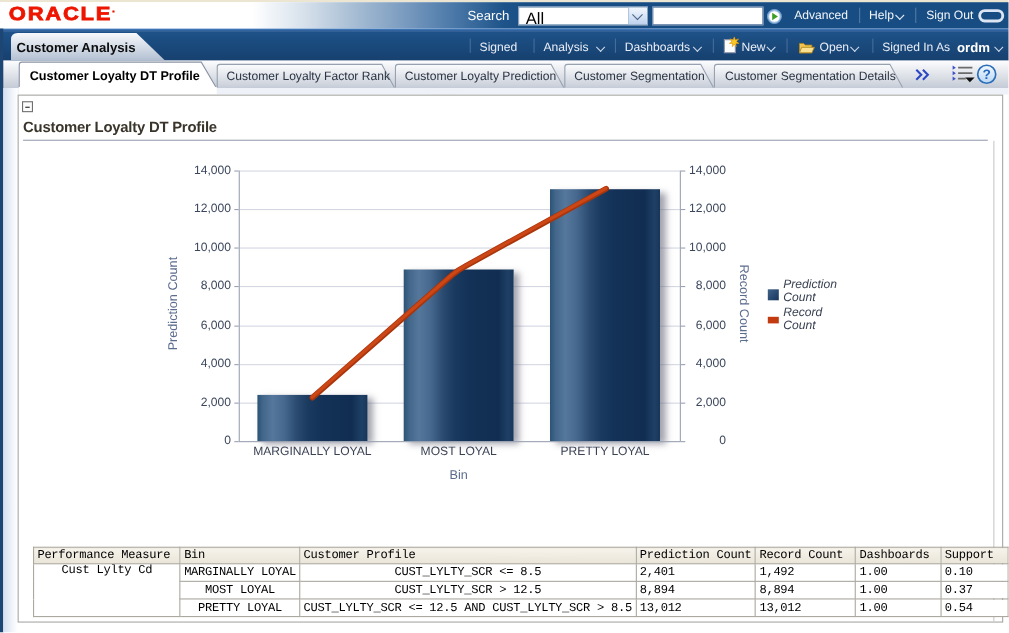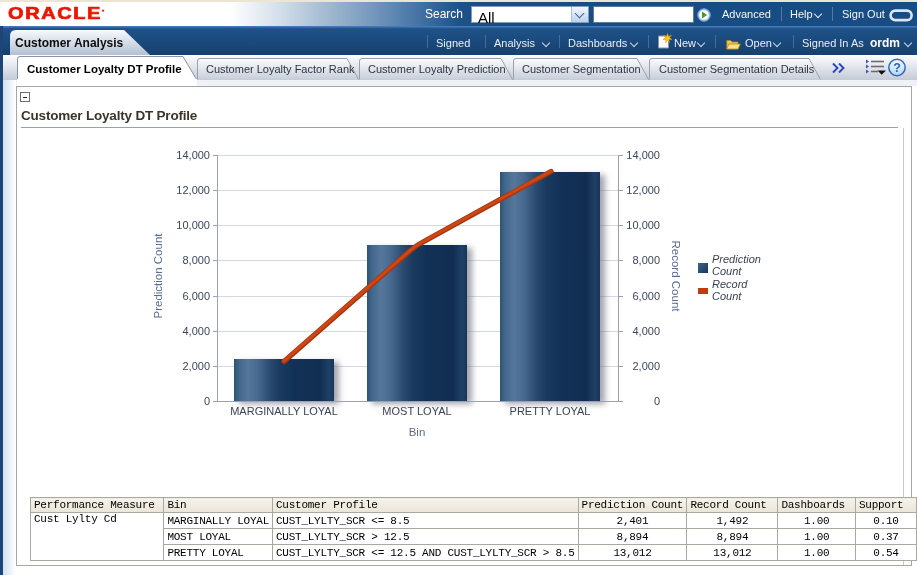--- a/index.html
+++ b/index.html
@@ -67,22 +67,22 @@
   box-shadow:5px 3px 6px rgba(100,102,118,0.6); }
 #axisL { left:217px; top:155px; width:1px; height:246px; background:#9aa2b2; }
 #axisR { left:618px; top:155px; width:1px; height:246px; background:#9aa2b2; }
 #axisB { left:217px; top:401px; width:402px; height:1px; background:#9aa2b2; }
 .legtxt { font-size:11px; color:#3a4254; line-height:11.5px;font-style:italic; }
 
 
 #dtable { left:30px; top:497px; border-collapse:collapse; table-layout:fixed; font-size:11px; letter-spacing:-0.25px; color:#000;font-family:Liberation Mono, monospace; }
 #dtable th { background:linear-gradient(#f6f3eb,#eae5d8); font-weight:normal; text-align:left; height:15px; }
 #dtable th, #dtable td { border:1px solid #aba89f; padding:0 3px; white-space:nowrap; overflow:hidden; }
-#dtable td { height:16px; background:#fff; }
-#dtable .num { text-align:center; }
+#dtable td { height:16px; background:#fff;text-align:center; }
+#dtable .num { text-align:left; }
 </style>
 </head>
 <body>
 <div id="page">
   <div class="abs" id="beige"></div>
   <div class="abs" id="band"></div>
   <div class="abs" id="oralogo">ORACLE<span style="font-size:8px;vertical-align:7px;letter-spacing:0;">·</span></div>
   <div class="abs" id="searchlbl">Search</div>
   <div class="abs" id="combo">
       <span class="txt">All</span>

